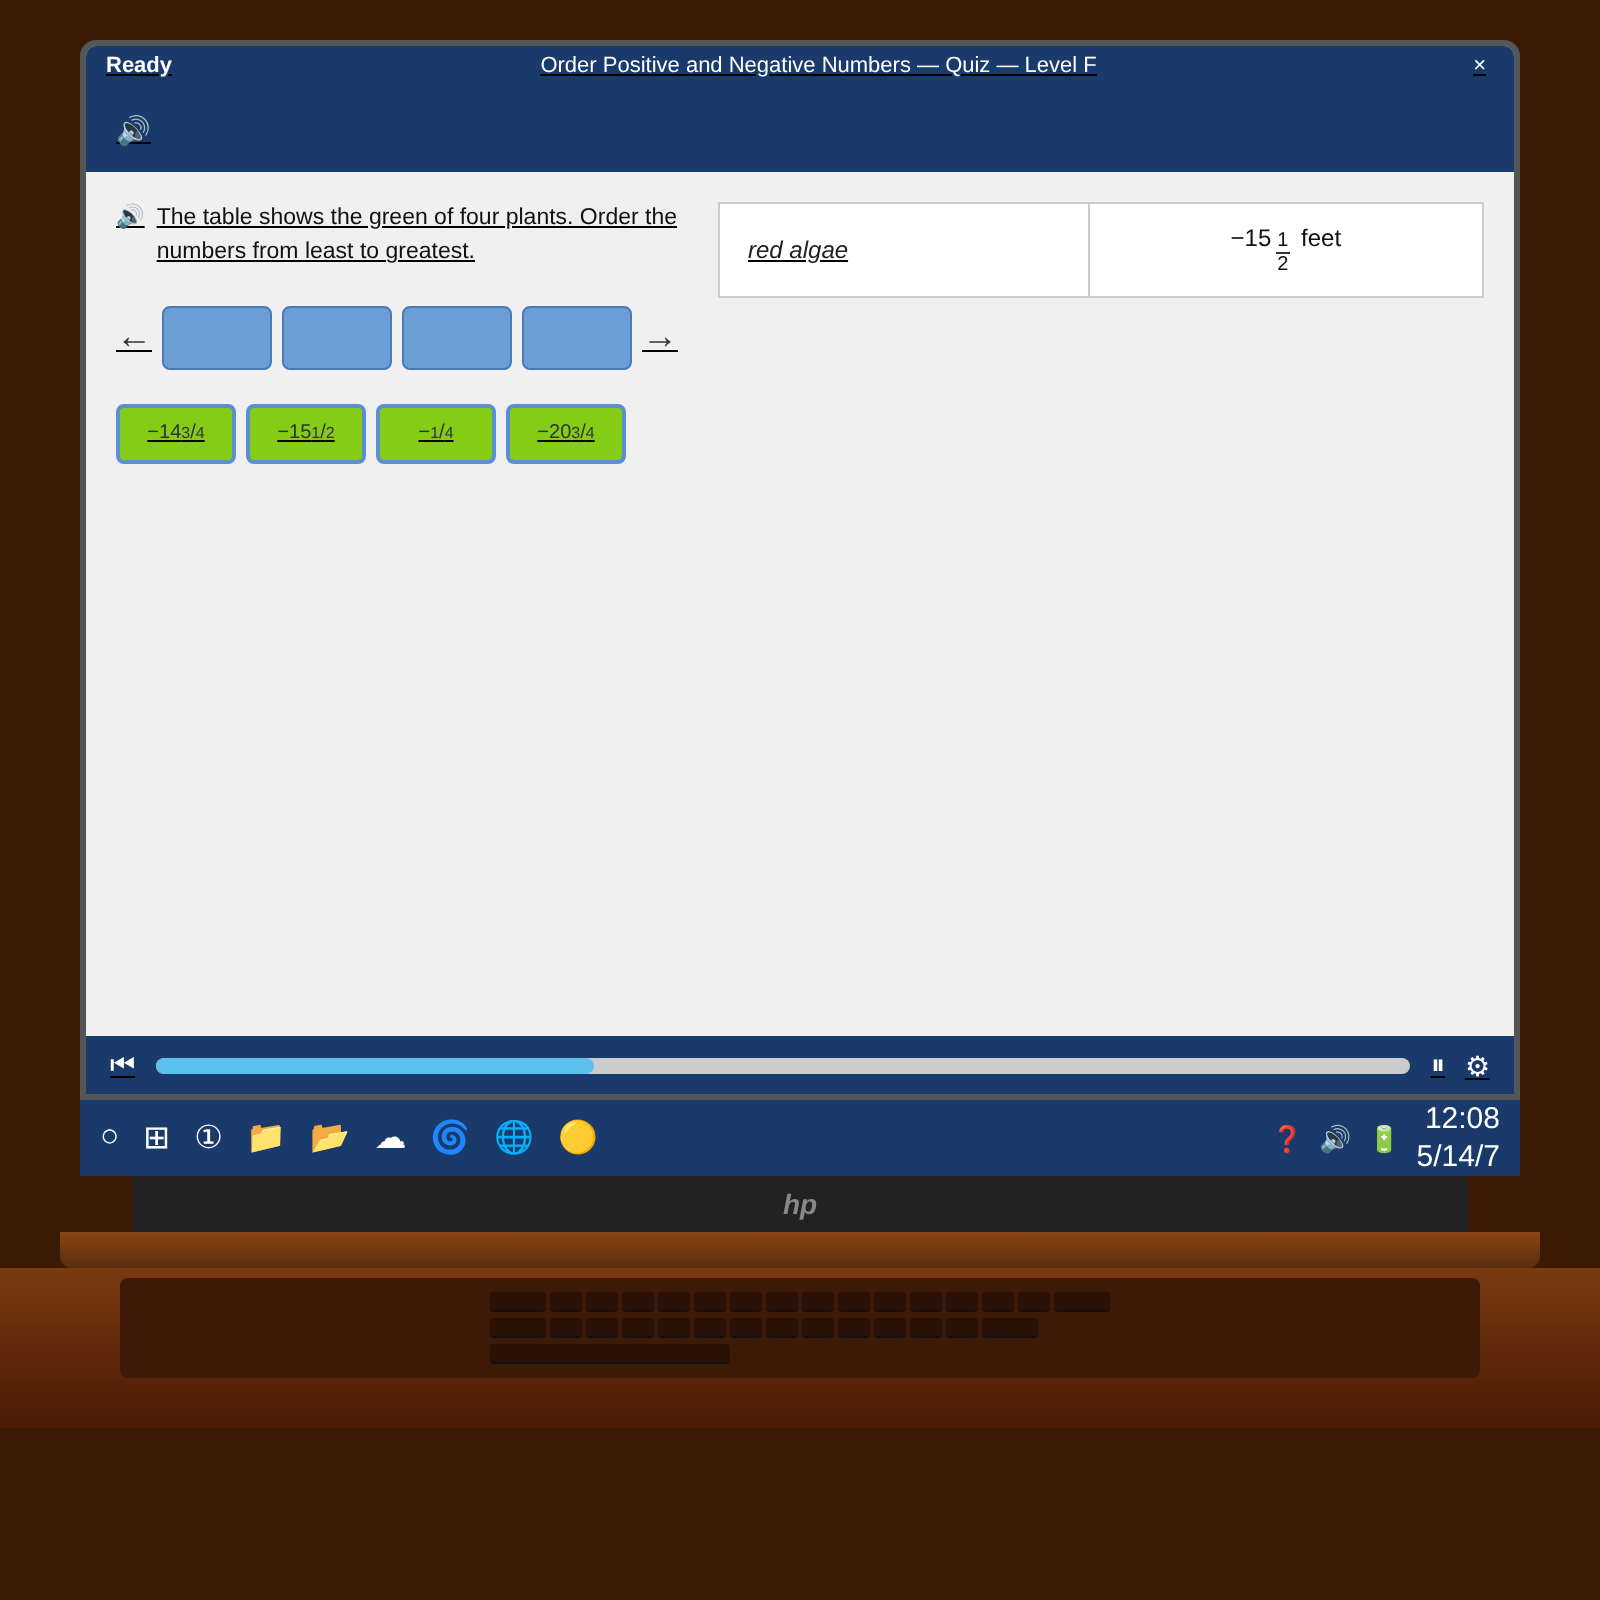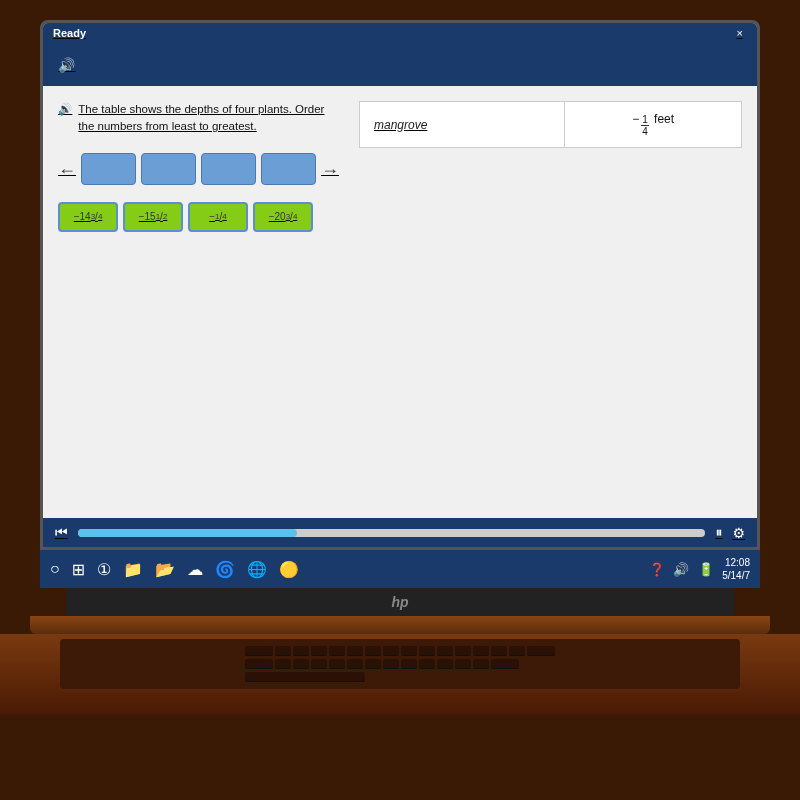--- a/index.html
+++ b/index.html
@@ -283,21 +283,21 @@
       margin-left: auto;
       color: white;
       font-size: 10px;
       text-align: right;
       display: flex;
       align-items: center;
       gap: 8px;
     }
 
     .taskbar-clock {
-      font-size: 10px;
+      font-size: 15px;
       color: white;
       line-height: 1.3;
     }
 
     
     .hp-bar {
       width: 668px;
       height: 28px;
       background: #222;
       display: flex;
@@ -363,34 +363,35 @@
     .key.space { width: 120px; }
   </style>
 </head>
 <body>
 
 <div class="laptop-screen">
   <div class="app-window">
 
     <div class="title-bar">
       <span class="title-bar-left">Ready</span>
+      <span class="title-bar-center">Order Positive and Negative Numbers — Quiz — Level F</span>
       <span class="title-bar-right">×</span>
     </div>
 
     <div class="header-question">
       <span class="speaker-icon">🔊</span>
     </div>
 
     <div class="main-content">
       <div class="sub-question-area">
 
         <div class="left-panel">
           <div class="sub-question-text">
             <span>🔊</span>
-            <span>The table shows the depths of four plants. Order the numbers from least to greatest.</span>
+            <span>The table shows the green of four plants. Order the numbers from least to greatest.</span>
           </div>
 
           <div class="number-line-container">
             <span class="arrow-left">←</span>
             <div class="number-line">
               <div class="nl-box"></div>
               <div class="nl-box"></div>
               <div class="nl-box"></div>
               <div class="nl-box"></div>
             </div>
@@ -410,27 +411,27 @@
             <div class="answer-box">
               −20<sup style="font-size:8px">3</sup>/<sub style="font-size:8px">4</sub>
             </div>
           </div>
         </div>
 
         <div class="right-panel">
           <table class="data-table">
             <tbody>
               <tr>
-                <td>mangrove</td>
+                <td>red algae</td>
                 <td>
                   <span class="mixed-number">
-                    −
+                    −15
                     <span class="fraction">
                       <span class="numerator">1</span>
-                      <span class="denominator">4</span>
+                      <span class="denominator">2</span>
                     </span>
                     &nbsp;feet
                   </span>
                 </td>
               </tr>
             </tbody>
           </table>
         </div>
 
       </div>

